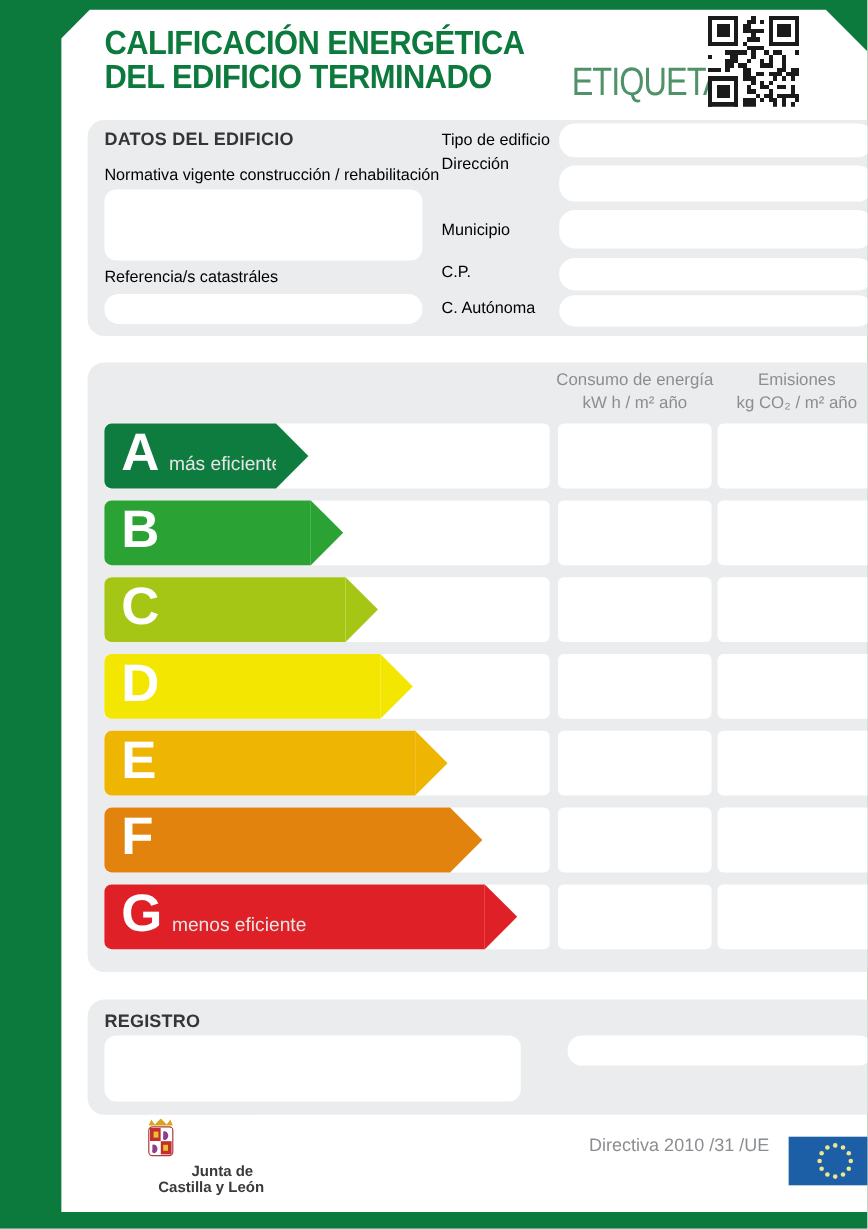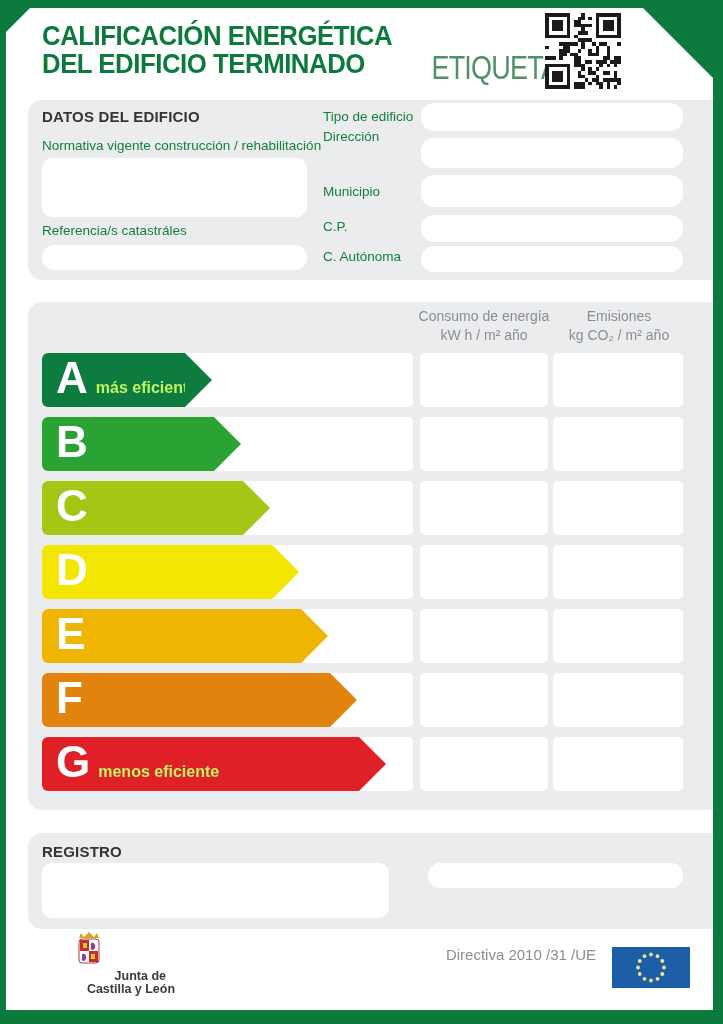--- a/index.html
+++ b/index.html
@@ -5,31 +5,32 @@
   html,body{margin:0;padding:0;background:#ffffff;}
   .page{
     position:relative;width:723px;height:1024px;overflow:hidden;
     background:#0c7a3c;
     font-family:"Liberation Sans","DejaVu Sans",sans-serif;
     -webkit-font-smoothing:antialiased;
   }
   .sheet{
     position:absolute;inset:0;background:#ffffff;
     clip-path:polygon(6px 32px,30px 8px,643px 8px,713px 78px,713px 1010px,6px 1010px);
+    margin-left:45px;
   }
   
   .title{position:absolute;left:42px;top:22px;color:#0c7a3c;font-weight:bold;
     font-size:28px;line-height:28px;transform:scaleX(.92);transform-origin:left top;letter-spacing:-.5px;}
   .etiqueta{position:absolute;left:408px;top:50px;width:130px;text-align:right;
     color:#4f9168;font-size:33px;line-height:36px;transform:scaleX(.82);transform-origin:right top;letter-spacing:-1px;}
   .qr{position:absolute;left:545px;top:13px;width:76px;height:76px;background:#fff;}
   
   .panel{position:absolute;left:28px;width:715px;background:#eaecee;border-radius:14px;}
   .sec-title{position:absolute;font-size:15px;font-weight:bold;color:#333537;letter-spacing:.2px;}
-  .lbl{position:absolute;font-size:13.5px;color:#15803d;}
+  .lbl{position:absolute;font-size:13.5px;color:#000000;}
   .box{position:absolute;background:#ffffff;}
   
   .p-datos{top:100px;height:180px;}
   .normativa-box{left:14px;top:58px;width:265px;height:59px;border-radius:10px;}
   .ref-input{left:14px;top:145px;width:265px;height:25px;border-radius:12px;}
   .rfield{left:393px;width:262px;border-radius:13px;}
   
   .p-escala{top:302px;height:508px;}
   .colhead{position:absolute;font-size:14px;line-height:19px;color:#8b8e91;text-align:center;}
   .rating-row{position:absolute;left:14px;right:0;height:54px;}
@@ -37,21 +38,21 @@
   .cellA{position:absolute;left:378px;top:0;width:128px;height:54px;background:#fff;border-radius:5px;
     font-size:15px;color:#333537;display:flex;align-items:center;justify-content:center;}
   .cellB{position:absolute;left:511px;top:0;width:130px;height:54px;background:#fff;border-radius:5px;
     font-size:15px;color:#333537;display:flex;align-items:center;justify-content:center;}
   .arrow{position:absolute;left:0;top:0;height:54px;background-color:currentColor;
     border-radius:6px 0 0 6px;display:flex;align-items:baseline;}
   .arrow::after{content:'';position:absolute;left:100%;top:0;width:0;height:0;
     border-top:27px solid transparent;border-bottom:27px solid transparent;
     border-left:27px solid;border-left-color:currentColor;}
   .arrow .ltr{color:#fff;font-weight:bold;font-size:44px;line-height:50px;padding-left:14px;}
-  .arrow .note{color:#bef264;font-weight:bold;font-size:16px;padding-left:8px;white-space:nowrap;}
+  .arrow .note{color:#e5e5e5;font-weight:normal;font-size:16px;padding-left:8px;white-space:nowrap;}
   .r1 .arrow{width:143px;} .r2 .arrow{width:172px;} .r3 .arrow{width:201px;}
   .r4 .arrow{width:230px;} .r5 .arrow{width:259px;} .r6 .arrow{width:288px;} .r7 .arrow{width:317px;}
   .r1{top:51px;} .r2{top:115px;} .r3{top:179px;} .r4{top:243px;}
   .r5{top:307px;} .r6{top:371px;} .r7{top:435px;}
   
   .p-registro{top:833px;height:96px;}
   .reg-big{left:14px;top:30px;width:347px;height:55px;border-radius:10px;}
   .reg-small{left:400px;top:30px;width:255px;height:25px;border-radius:12px;}
   .valido{position:absolute;left:400px;top:70px;width:235px;text-align:right;font-size:15px;color:#8b8e91;}
   

